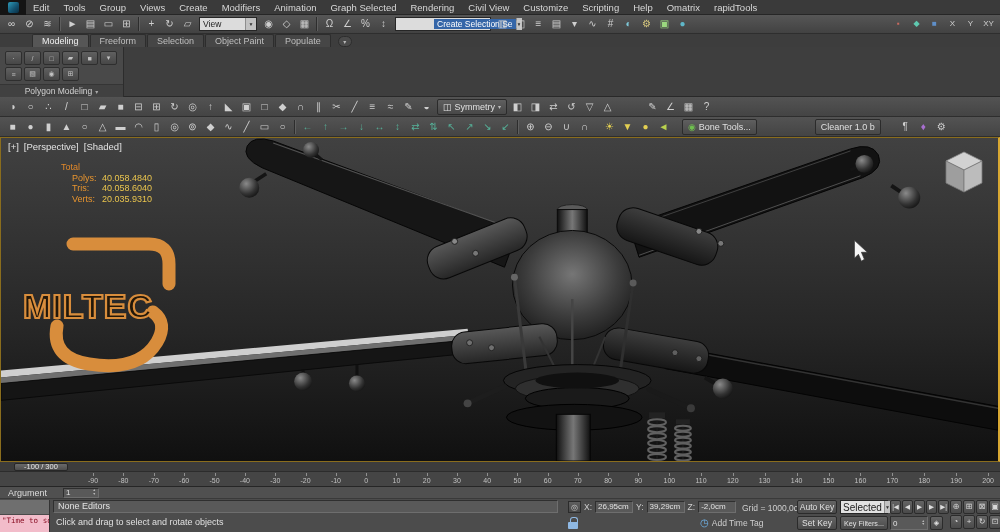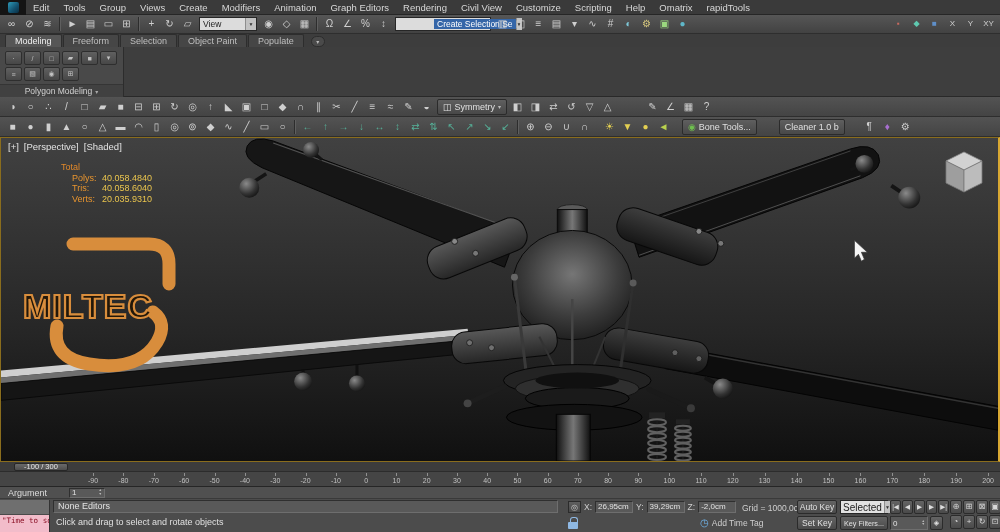--- a/index.html
+++ b/index.html
@@ -31,21 +31,21 @@
   .combo .carrow { width:11px; align-self:stretch; background:#c2c2c2; border-left:1px solid #8d8d8d;
                    display:flex; align-items:center; justify-content:center; }
   .combo .carrow::after { content:"▼"; font-size:5px; color:#333; }
   .spacer { flex:1; }
 
   
   .ribbon-tabs { position:absolute; top:34px; left:0; right:0; height:13px; background:#3d3d3d;
                  display:flex; align-items:flex-end; padding-left:5px; gap:1px; }
   .rtab { padding:1px 9px 0; font-size:9px; color:#bfbfbf; background:#464646;
           border:1px solid #2d2d2d; border-bottom:none; border-radius:2px 2px 0 0; line-height:11px; }
-  .rtab.active { background:#565656; color:#efefef; }
+  .rtab.active { background:#565656; color:#efefef;margin-left:27px; }
   .ribbon-cfg { margin-left:6px; width:14px; height:11px; display:flex; align-items:center; justify-content:center;
                 color:#bbb; font-size:6px; background:#4a4a4a; border:1px solid #2d2d2d; border-radius:6px; }
   .ribbon { position:absolute; top:47px; left:0; right:0; height:50px; background:#3e3e3e;
             border-bottom:1px solid #292929; }
   .rgroup { position:absolute; left:0; top:0; width:124px; height:50px; background:#494949;
             border-right:1px solid #2c2c2c; display:flex; flex-direction:column; }
   .rbtn-grid { flex:1; display:flex; flex-wrap:wrap; gap:2px; padding:4px 5px 0; align-content:flex-start; }
   .rbtn { width:17px; height:14px; background:linear-gradient(#606060,#474747); border:1px solid #2e2e2e;
           border-radius:2px; display:flex; align-items:center; justify-content:center; font-size:7px; color:#c2c2c2; }
   .rgroup-label { height:13px; display:flex; align-items:center; justify-content:center; gap:3px;
@@ -81,21 +81,21 @@
                border:1px solid #272727; border-radius:2px; font-size:7.5px; line-height:6px; text-align:center; color:#e2e2e2; }
   .trackbar { position:absolute; top:472px; left:0; right:0; height:15px; background:#454545;
               border-bottom:1px solid #262626; }
   .ticks { position:absolute; left:88px; right:6px; top:0; bottom:0; display:flex; justify-content:space-between; }
   .tick { position:relative; font-size:7px; color:#c2c2c2; padding-top:5px; min-width:10px; text-align:center; }
   .tick::before { content:""; position:absolute; top:1px; left:50%; width:1px; height:3px; background:#909090; }
 
   
   .statusbar { position:absolute; top:487px; left:0; right:0; height:45px; background:#4c4c4c; }
   .arg-row { position:absolute; top:0; left:0; right:0; height:12px; background:#505050; border-bottom:1px solid #3a3a3a;
-             display:flex; align-items:center; padding-left:8px; gap:22px; font-size:9px; color:#dcdcdc; }
+             display:flex; align-items:center; padding-left:8px; gap:16px; font-size:9px; color:#dcdcdc; }
   .sunken { background:#595959; border:1px solid; border-color:#2f2f2f #6e6e6e #6e6e6e #2f2f2f; color:#e2e2e2; }
   .arg-field { width:36px; height:10px; display:flex; align-items:center; font-size:8px; padding:0 2px; }
   .spin { margin-left:auto; display:flex; flex-direction:column; justify-content:center; line-height:3.2px; }
   .spin::before { content:"▲"; font-size:3.5px; color:#bdbdbd; }
   .spin::after  { content:"▼"; font-size:3.5px; color:#bdbdbd; }
   .listener { position:absolute; left:0; top:13px; width:50px; height:32px; border-right:1px solid #333; }
   .listener-top { height:15px; background:#6f6f6f; border-bottom:1px solid #4a4a4a; }
   .listener-pink { height:17px; background:#f2bcca; color:#8a1025; font-family:"DejaVu Sans Mono",monospace;
                    font-size:7.5px; line-height:9px; padding:1px 2px; overflow:hidden; white-space:nowrap; }
   .sel-status { position:absolute; left:53px; top:13px; width:505px; height:13px; font-size:9px;
@@ -146,21 +146,21 @@
       </div>
     <div class="menus">
 
     <span class="menu-item">Edit</span>
         <span class="menu-item">Tools</span>
         <span class="menu-item">Group</span>
         <span class="menu-item">Views</span>
         <span class="menu-item">Create</span>
         <span class="menu-item">Modifiers</span>
         <span class="menu-item">Animation</span>
-        <span class="menu-item">Graph Editors</span>
+        <span class="menu-item">Graph Selected</span>
         <span class="menu-item">Rendering</span>
         <span class="menu-item">Civil View</span>
         <span class="menu-item">Customize</span>
         <span class="menu-item">Scripting</span>
         <span class="menu-item">Help</span>
         <span class="menu-item">Omatrix</span>
         <span class="menu-item">rapidTools</span>
       </div>
   </div>
 
@@ -367,21 +367,21 @@
 
     <span class="tbi" style="color: rgb(227, 207, 82);">☀</span>
         <span class="tbi" style="color: rgb(227, 207, 82);">▼</span>
         <span class="tbi" style="color: rgb(227, 207, 82);">●</span>
         <span class="tbi" style="color: rgb(185, 209, 78);">◄</span>
       </div>
     <span class="txtbtn" style="margin-left:10px;">
       <span class="bicon" style="color:#6fbf4f;">◉</span>
       <span>Bone Tools...</span>
     </span>
-    <span class="txtbtn" style="margin-left:20px;">
+    <span class="txtbtn" style="margin-left:56px;">
       <span>Cleaner  1.0 b</span>
     </span>
     <div class="tb-group" style="margin-left:14px;">
 
     <span class="tbi">¶</span>
         <span class="tbi" style="color: rgb(168, 111, 208);">♦</span>
         <span class="tbi">⚙</span>
       </div>
   </div>
 

